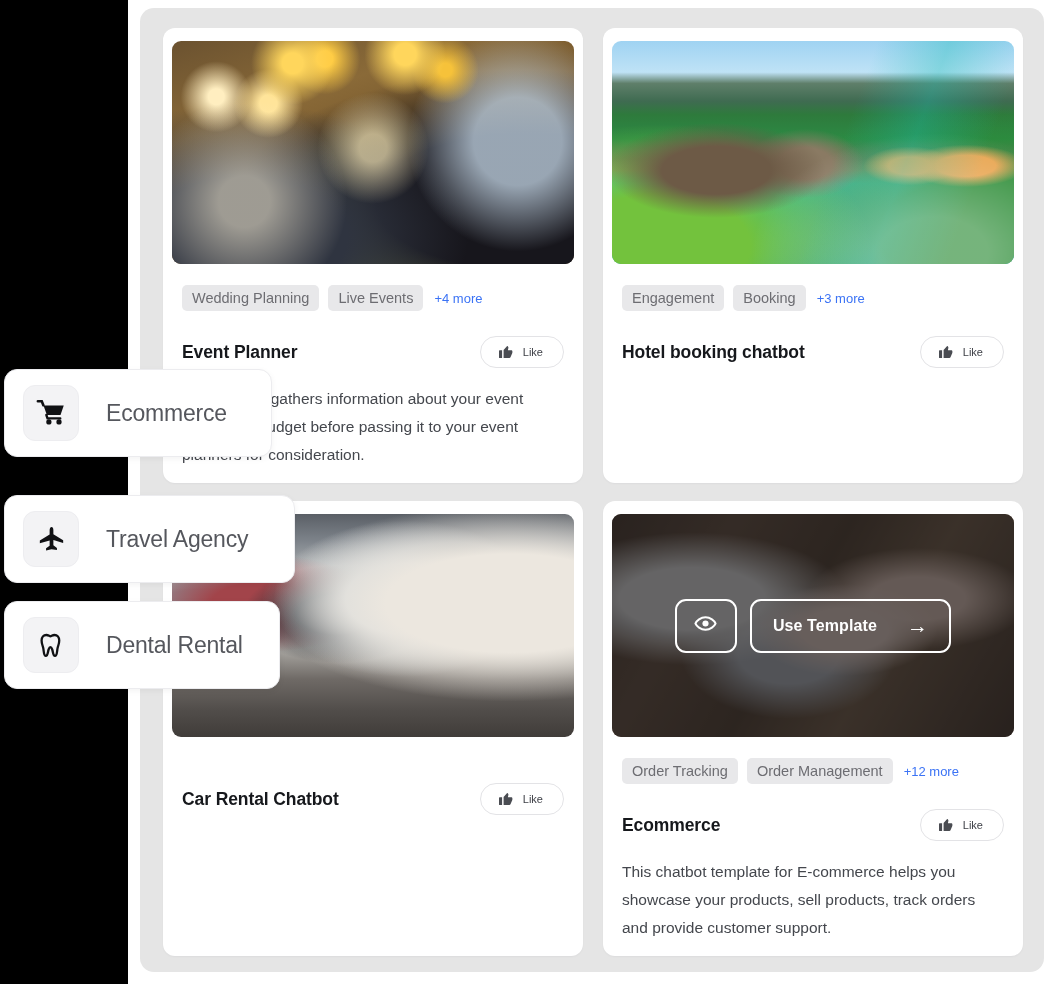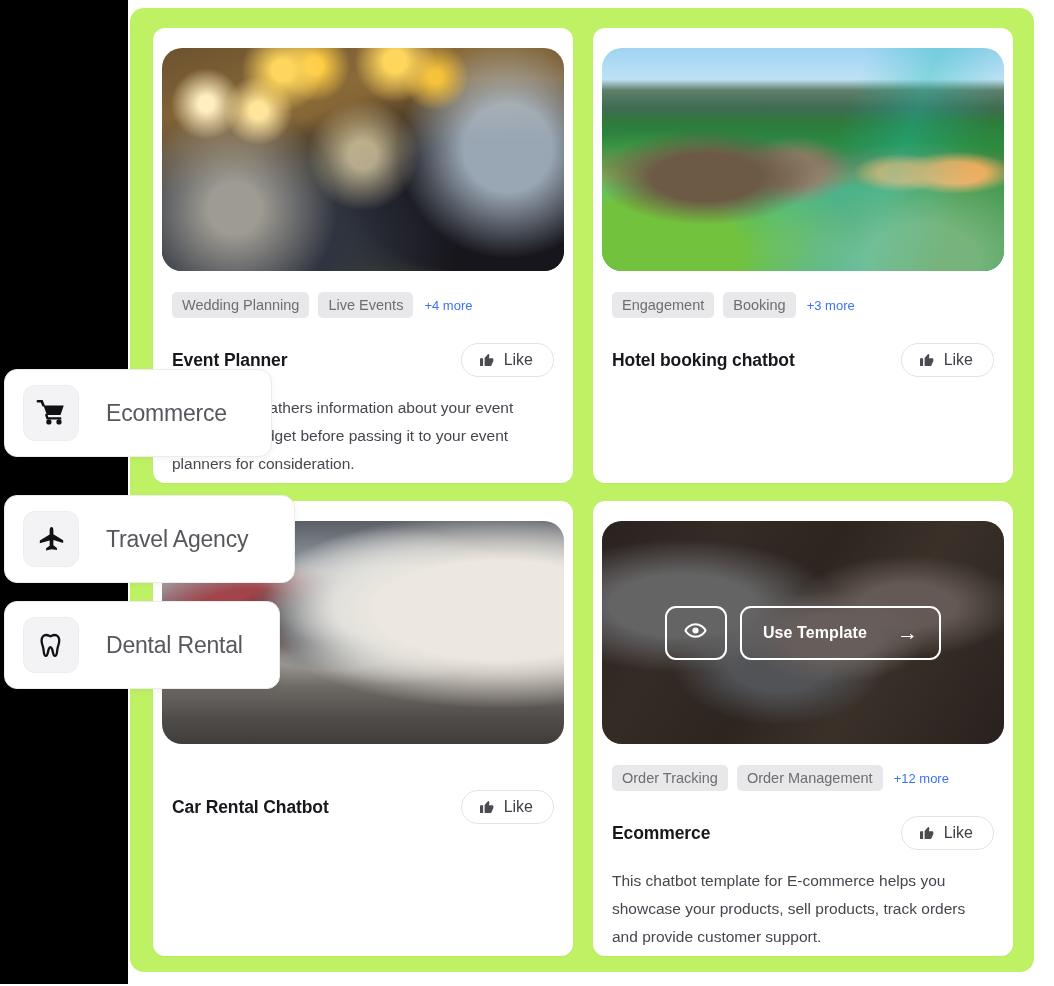--- a/index.html
+++ b/index.html
@@ -13,23 +13,23 @@
   #root { position: relative; width: 1054px; height: 986px; background:#ffffff; }
 
   
   .dark-strip {
     position: absolute; left: 0; top: 0; width: 128px; height: 984px;
     background: #000000;
   }
 
   
   .gallery-panel {
-    position: absolute; left: 130px; top: 8px;
+    position: absolute; left: 140px; top: 8px;
     width: 904px; height: 964px;
-    background: #bef264;
+    background: #e5e5e5;
     border-radius: 14px 14px 14px 14px;
   }
   .grid {
     position: absolute; left: 23px; top: 20px;
     width: 862px;
     display: grid;
     grid-template-columns: 420px 420px;
     column-gap: 20px;
     row-gap: 18px;
   }
@@ -38,23 +38,23 @@
   .card {
     background: #ffffff;
     border-radius: 12px;
     overflow: hidden;
     position: relative;
     height: 455px;
     box-shadow: 0 1px 2px rgba(16,24,40,.04);
   }
   .thumb {
     position: relative;
-    margin: 20px 9px 0 9px;
+    margin: 13px 9px 0 9px;
     height: 223px;
-    border-radius: 20px;
+    border-radius: 9px;
     overflow: hidden;
   }
   .thumb-img { position: absolute; inset: 0; }
 
   
   .img-wedding {
     background:
       radial-gradient(circle at 18% 72%, rgba(250,240,215,.55) 0 7%, rgba(0,0,0,0) 28%),
       radial-gradient(circle at 50% 48%, rgba(255,238,190,.65) 0 6%, rgba(0,0,0,0) 24%),
       radial-gradient(circle at 30% 10%, #ffd65c 0 3%, rgba(255,214,92,0) 12%),
@@ -150,21 +150,21 @@
   .title-row {
     display: flex; align-items: center; justify-content: space-between;
     margin-top: 25px;
   }
   .card-title { font-size: 17.5px; font-weight: bold; color: #16181c; letter-spacing: -.1px; }
   .like-btn {
     display: flex; align-items: center; gap: 9px;
     border: 1px solid #e3e3e6; border-radius: 999px;
     background: #ffffff;
     padding: 7px 20px 7px 17px;
-    color: #3f4148; font-size: 16px;
+    color: #3f4148; font-size: 11px;
   }
   .thumb-icon { display: inline-block; width: 16px; height: 16px; }
   .card-desc {
     margin-top: 17px;
     font-size: 15.5px; line-height: 28px; color: #44474d;
     max-width: 370px;
   }
 
   
   .cat-overlay { position: absolute; left: 4px; top: 369px; }

